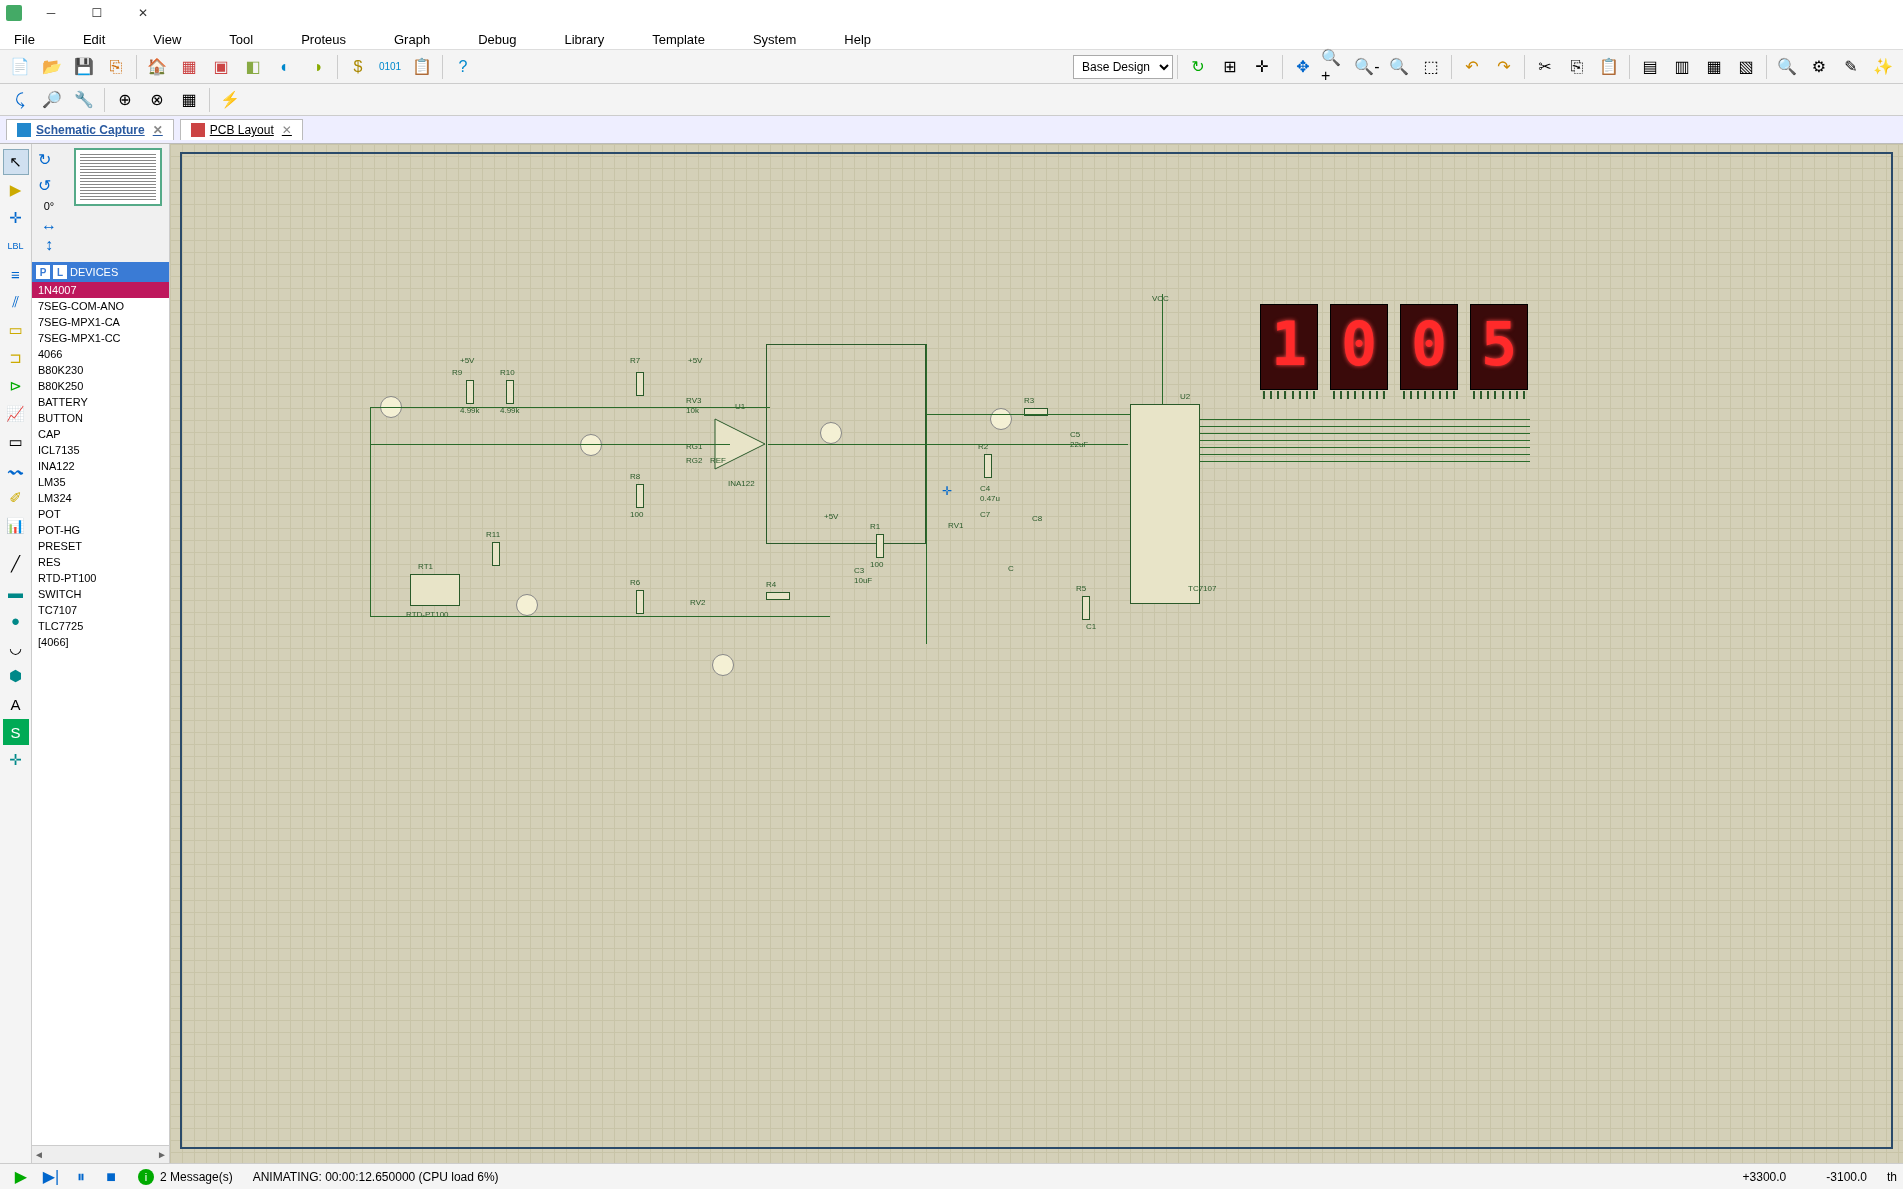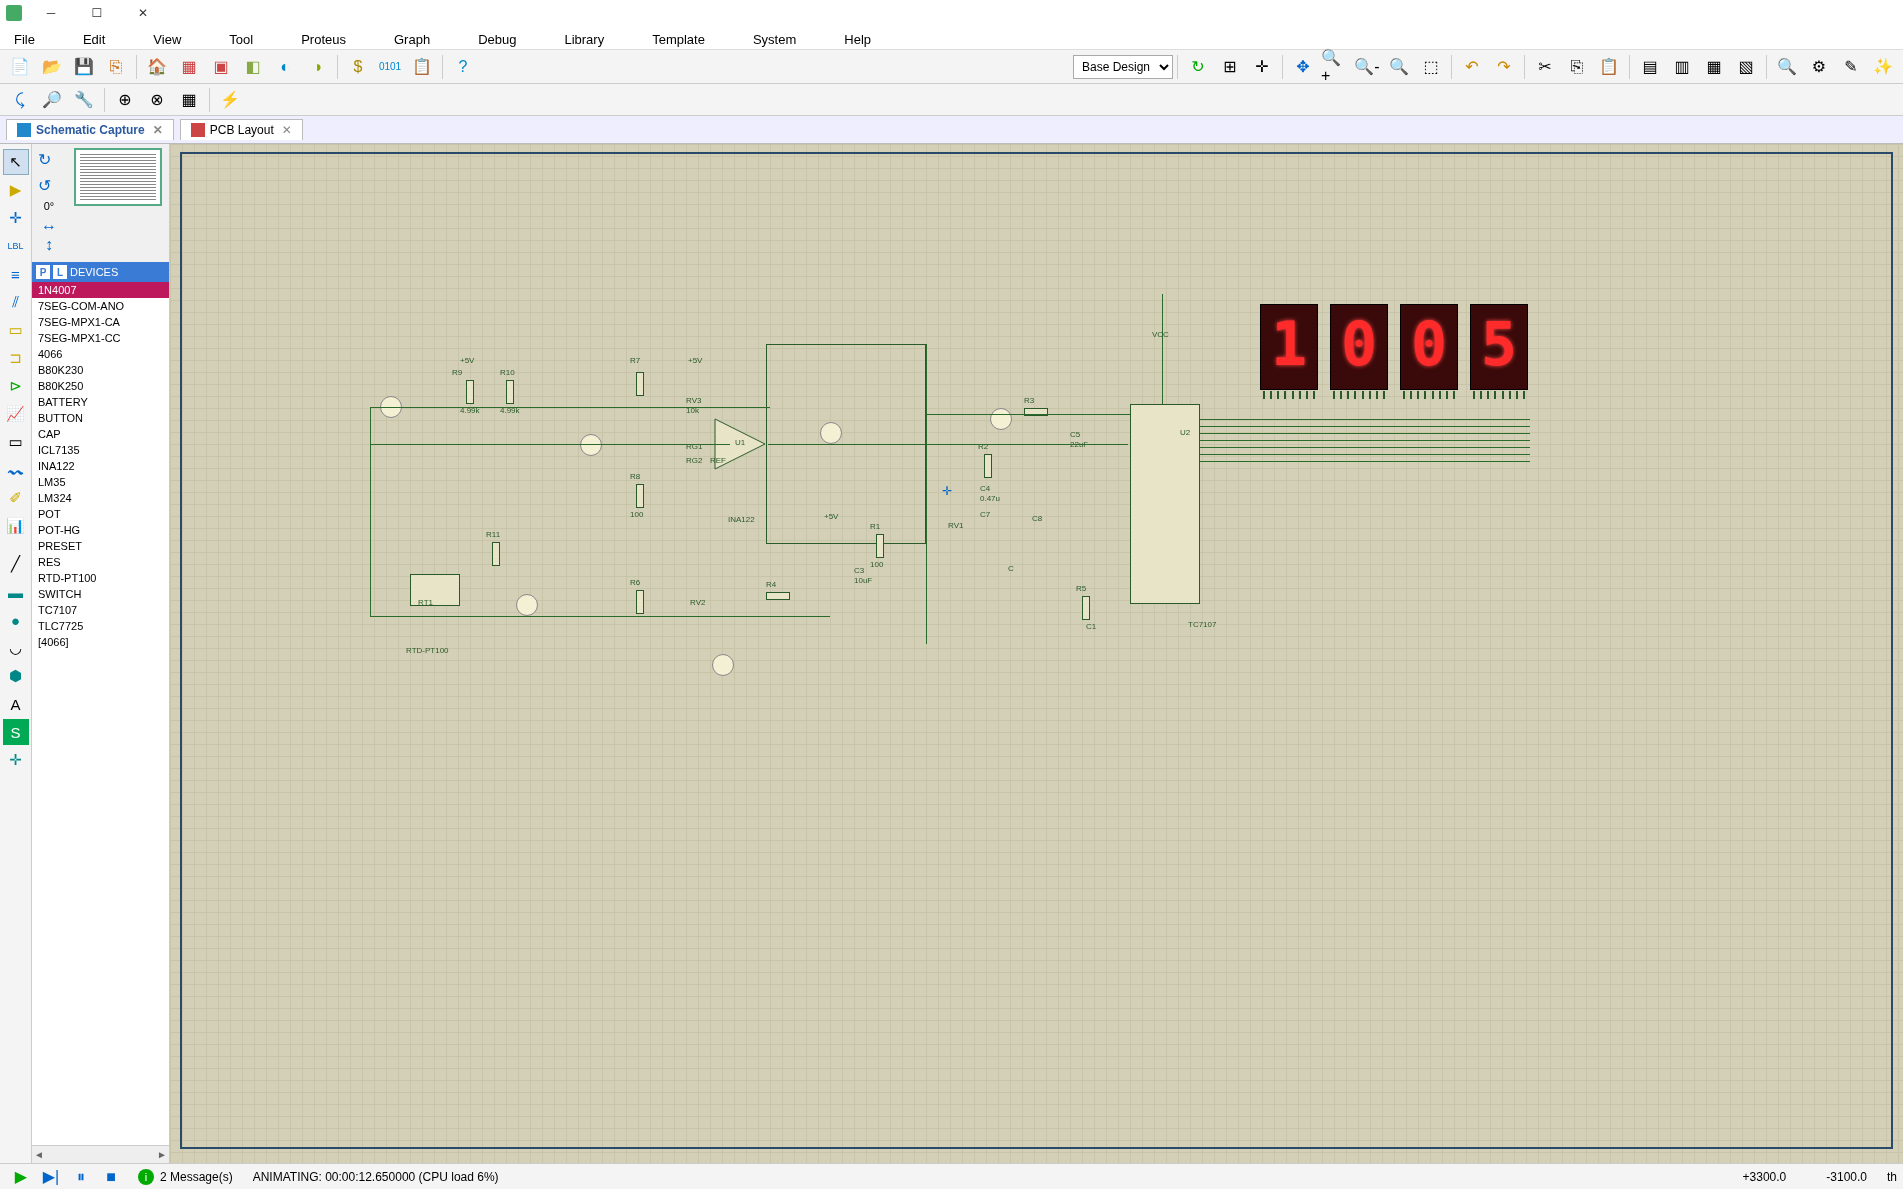--- a/index.html
+++ b/index.html
@@ -19,21 +19,21 @@
 .toolbar-row { height: 34px; background: #f4f4f4; display: flex; align-items: center; padding: 0 4px; border-bottom: 1px solid #ccc; }
 .tb-btn { width: 30px; height: 28px; display: flex; align-items: center; justify-content: center; cursor: pointer; margin: 0 1px; border: 1px solid transparent; border-radius: 2px; font-size: 16px; }
 .tb-sep { width: 1px; height: 24px; background: #ccc; margin: 0 4px; }
 .tb-select { height: 24px; font-size: 12px; padding: 0 4px; border: 1px solid #aaa; background: #fff; min-width: 100px; }
 .tb-spacer { flex: 1; }
 
 .toolbar2 { height: 32px; background: #f4f4f4; display: flex; align-items: center; padding: 0 4px; border-bottom: 1px solid #ccc; }
 
 
 .doctabs { height: 28px; background: #eef; display: flex; align-items: center; padding: 0 6px; border-bottom: 1px solid #bbb; }
-.doctab { display: flex; align-items: center; padding: 3px 10px; font-size: 12px; background: #fff; border: 1px solid #bbb; border-bottom: none; margin-right: 6px; cursor: pointer; }
+.doctab { display: flex; align-items: center; padding: 3px 10px; font-size: 12px; background: #fff; border: 1px solid #bbb; border-bottom: none; margin-right: 6px; cursor: pointer; text-decoration: underline; }
 .doctab.active { background: #fff; font-weight: bold; color: #2a5aa0; }
 .doctab .tabicon { width: 14px; height: 14px; margin-right: 5px; background: #c44; }
 .doctab.active .tabicon { background: #28c; }
 .doctab .closex { margin-left: 8px; color: #888; cursor: pointer; }
 
 
 .main { display: flex; height: calc(1189px - 26px - 24px - 34px - 32px - 28px - 26px); }
 
 
 .vtb { width: 32px; background: #f4f4f4; border-right: 1px solid #ccc; display: flex; flex-direction: column; align-items: center; padding-top: 4px; }
@@ -58,21 +58,21 @@
 .sp-scroll span{cursor:pointer;color:#666;font-size:10px;}
 
 
 .canvas-wrap { flex: 1; position: relative; overflow: hidden; background: #d4d0b8; }
 .canvas { position: absolute; left: 0; top: 0; width: 100%; height: 100%; background: #d4d0b8; background-image: linear-gradient(#c8c4a8 1px, transparent 1px), linear-gradient(90deg, #c8c4a8 1px, transparent 1px); background-size: 12px 12px; }
 .canvas-border { position: absolute; left: 10px; top: 8px; right: 10px; bottom: 14px; border: 2px solid #2a4a6a; }
 .canvas-title { position: absolute; top: 60px; left: 340px; font-size: 52px; color: #c0392b; font-family: "Microsoft YaHei", sans-serif; font-weight: 400; }
 
 
 .chip { position:absolute; background:#e8e4c8; border:1px solid #2a5a2a; }
-.chiplbl { position:absolute; font-size:8px; color:#2a5a2a;margin-top:36px; }
+.chiplbl { position:absolute; font-size:8px; color:#2a5a2a; }
 .wire { position:absolute; background:#2a6a2a; }
 .wireh { height:1px; }
 .wirev { width:1px; }
 .probe { position:absolute; width:22px; height:22px; border:1px solid #888; border-radius:50%; background:#f4f0d4; }
 .seg7 { position:absolute; width:58px; height:86px; background:#3a0a0a; border:1px solid #000; }
 .seg7 .pins { position:absolute; bottom:-10px; left:2px; right:2px; height:8px; display:flex; justify-content:space-between;}
 .seg7 .pins span{width:2px;height:8px;background:#2a5a2a;}
 .segchar { font-family: monospace; color:#ff2a2a; font-size:60px; font-weight:bold; text-align:center; line-height:78px; text-shadow:0 0 4px #f44;}
 .reslbl{position:absolute;font-size:8px;color:#2a5a2a;}
 .res{position:absolute;width:8px;height:24px;border:1px solid #2a5a2a;background:#e8e4c8;}

